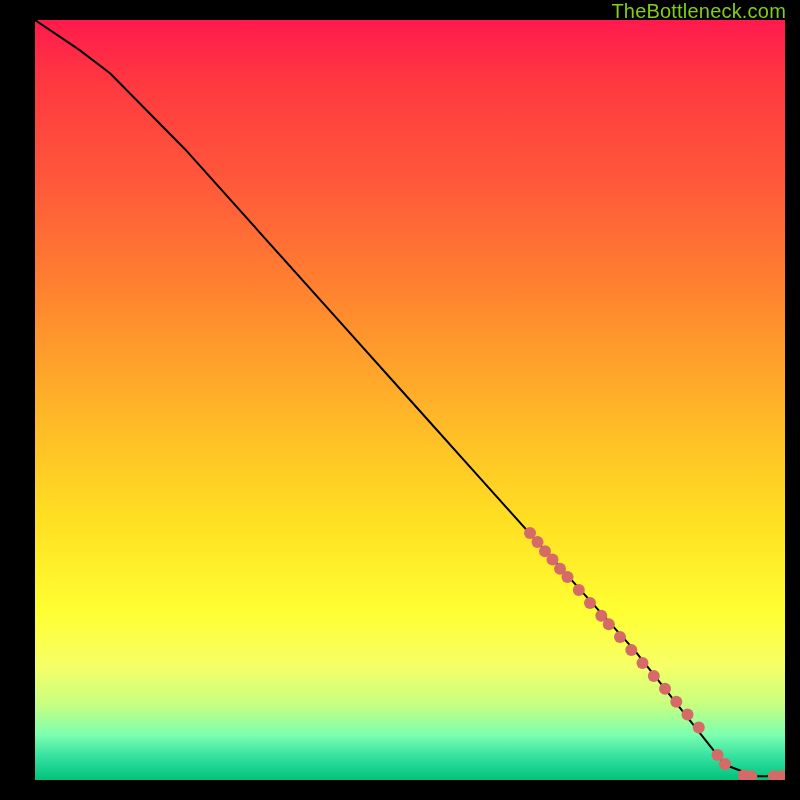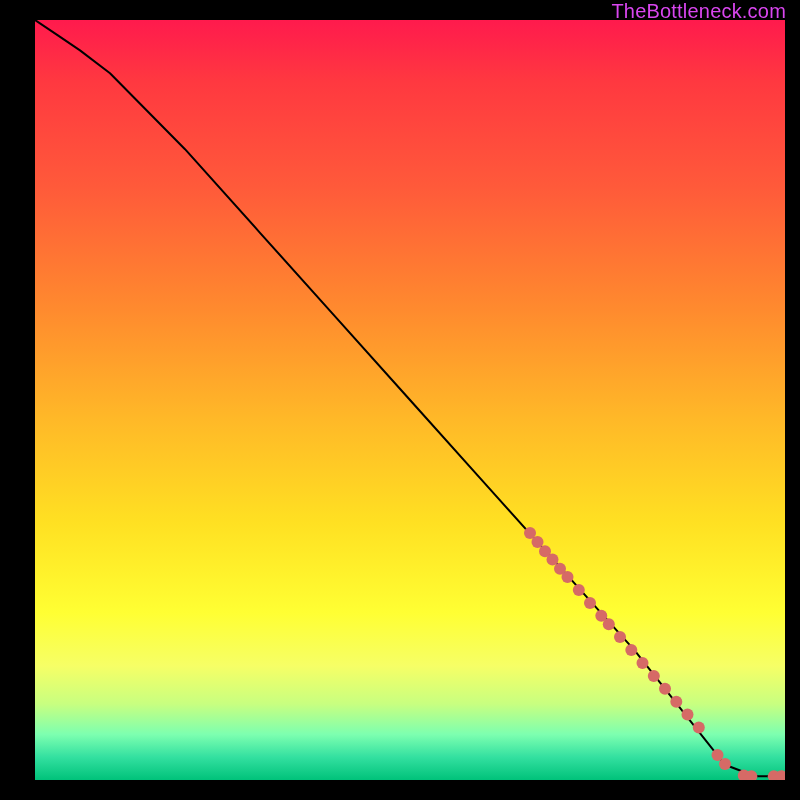--- a/index.html
+++ b/index.html
@@ -46,21 +46,21 @@
     width: 750px;
     height: 760px;
     pointer-events: none;
   }
   .attribution {
     position: absolute;
     top: 0px;
     right: 14px;
     font-family: Arial, Helvetica, sans-serif;
     font-size: 20px;
-    color: #d946ef;
+    color: #84cc16;
     letter-spacing: 0.2px;
     user-select: none;
   }
 </style>
 </head>
 <body>
 
 <div class="stage">
   <div class="plot">
     <svg class="curve" viewBox="0 0 750 760" preserveAspectRatio="none">

